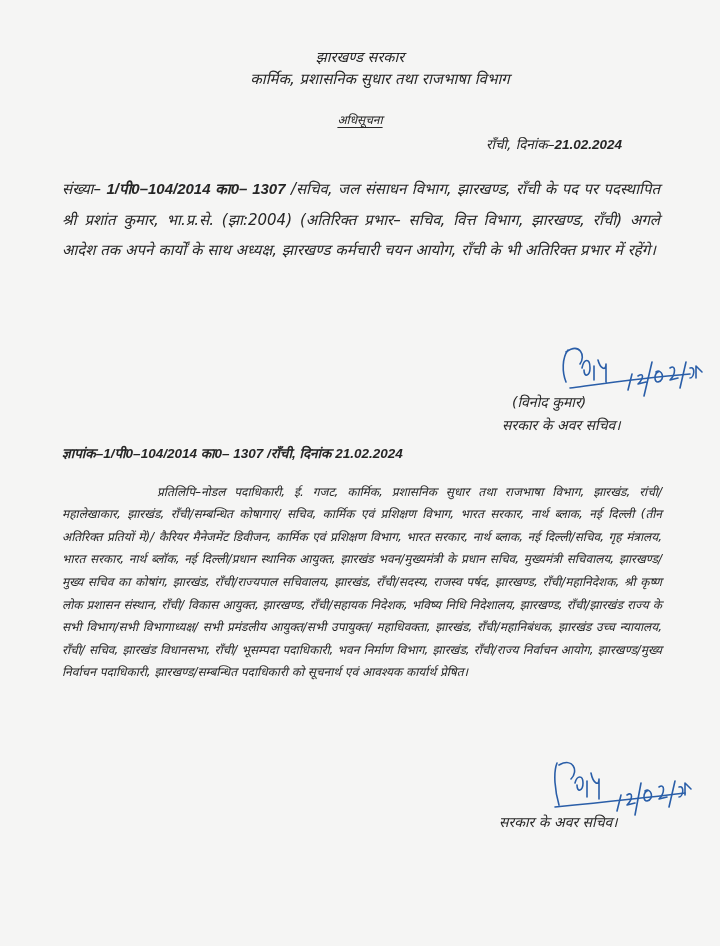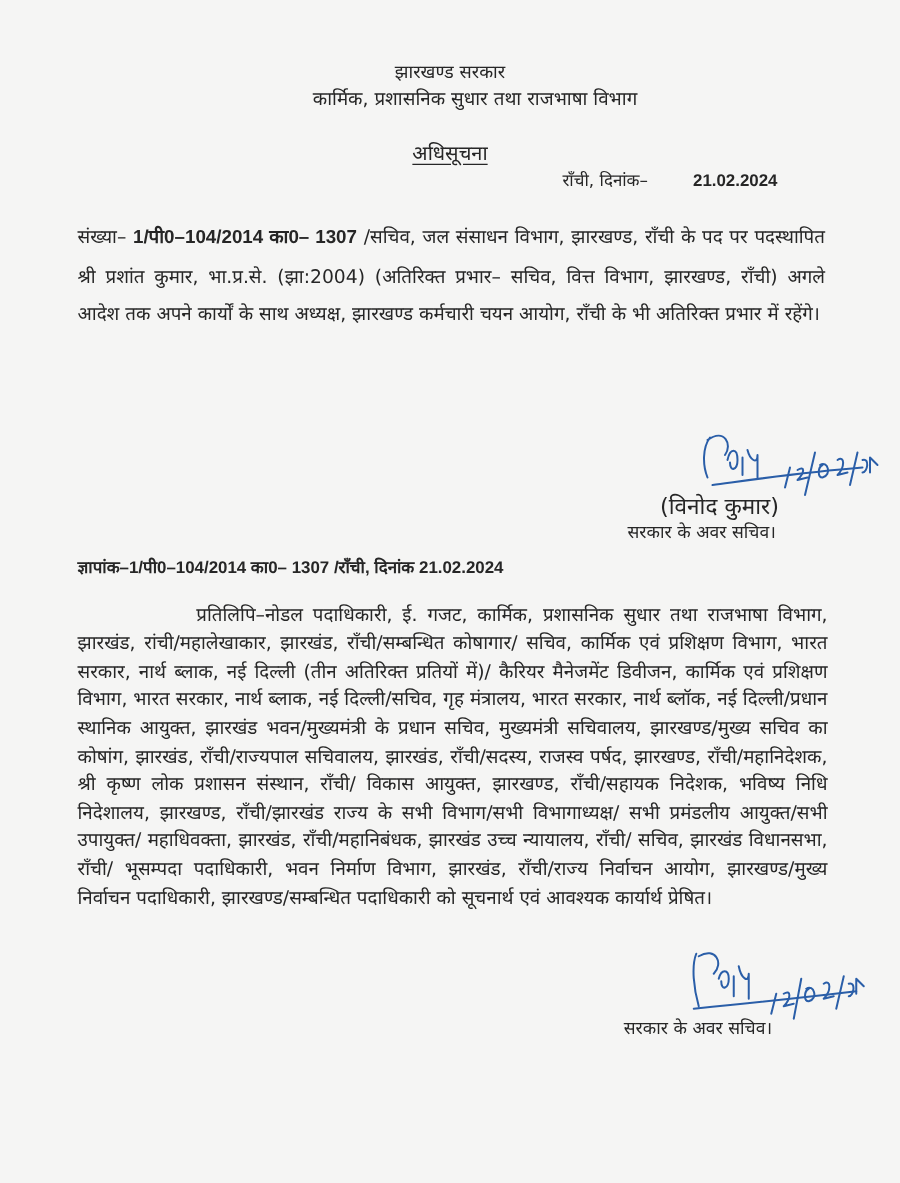--- a/index.html
+++ b/index.html
@@ -3,44 +3,44 @@
 <meta charset="utf-8">
 <style>
   html, body { margin:0; padding:0; }
   body {
     width:720px; height:946px; overflow:hidden;
     background:#f5f5f4;
     font-family:"DejaVu Sans", "Liberation Sans", sans-serif;
     color:#262626;
     position:relative;
   }
-  .page { position:absolute; left:0; top:0; width:720px; height:946px; }
+  .page { position:absolute; left:0; top:0; width:720px; height:946px;font-style:italic; }
   .center { position:absolute; left:0; width:720px; text-align:center; }
   .h1 { top:46px; font-size:14.5px; }
   .h2 { top:68px; font-size:15px;padding-left:20px; }
-  .title { top:111px; font-size:16px; }
+  .title { top:111px; font-size:12px; }
   .title span { text-decoration:underline; text-underline-offset:3px; }
   .date-line { position:absolute; right:98px; top:135px; font-size:13.5px; }
-  .date-line b { font-family:"Liberation Sans", sans-serif; font-weight:bold;margin-left:36px; }
+  .date-line b { font-family:"Liberation Sans", sans-serif; font-weight:bold; }
   .para {
     position:absolute; left:62px; width:598px;
     font-size:15px; line-height:30.5px; text-align:justify;
     text-align-last:left;
   }
   .p1 { top:174px; }
   .p1 .num { font-family:"Liberation Sans", sans-serif; font-weight:bold; }
   .order { position:absolute; right:57px; top:312px; font-size:13.5px; }
   .sig1 { position:absolute; left:540px; top:338px; width:180px; height:80px; }
-  .name1 { position:absolute; left:528px; top:392px; font-size:18px; }
+  .name1 { position:absolute; left:512px; top:392px; font-size:14px; }
   .desig1 { position:absolute; left:502px; top:415px; font-size:14px; }
   .copyhead { position:absolute; left:62px; top:444px; font-size:13.5px; }
   .copyhead .num { font-family:"Liberation Sans", sans-serif; font-weight:bold; }
   .p2 {
     position:absolute; left:62px; width:600px; top:458px;
-    font-size:15px; line-height:22.6px; text-align:justify;
+    font-size:12px; line-height:22.6px; text-align:justify;
   }
   .p2 .indent { display:inline-block; width:95px; }
   .sig2 { position:absolute; left:535px; top:755px; width:180px; height:70px; }
   .desig2 { position:absolute; left:499px; top:812px; font-size:14px; }
   svg path { fill:none; stroke:#2a5ea8; stroke-width:1.6; stroke-linecap:round; stroke-linejoin:round; }
 </style>
 </head>
 <body>
 
 <div class="page">

